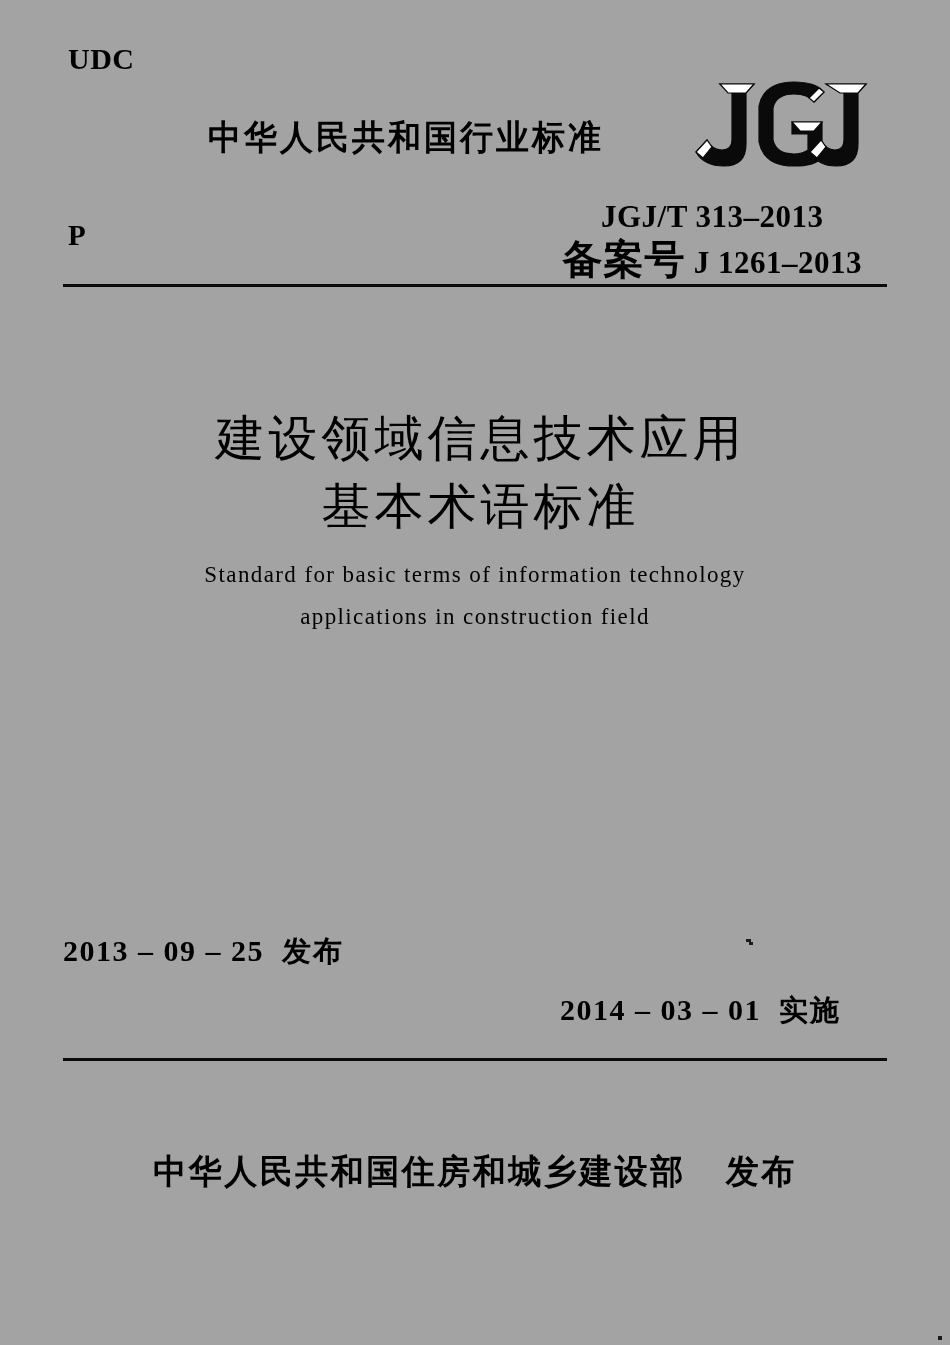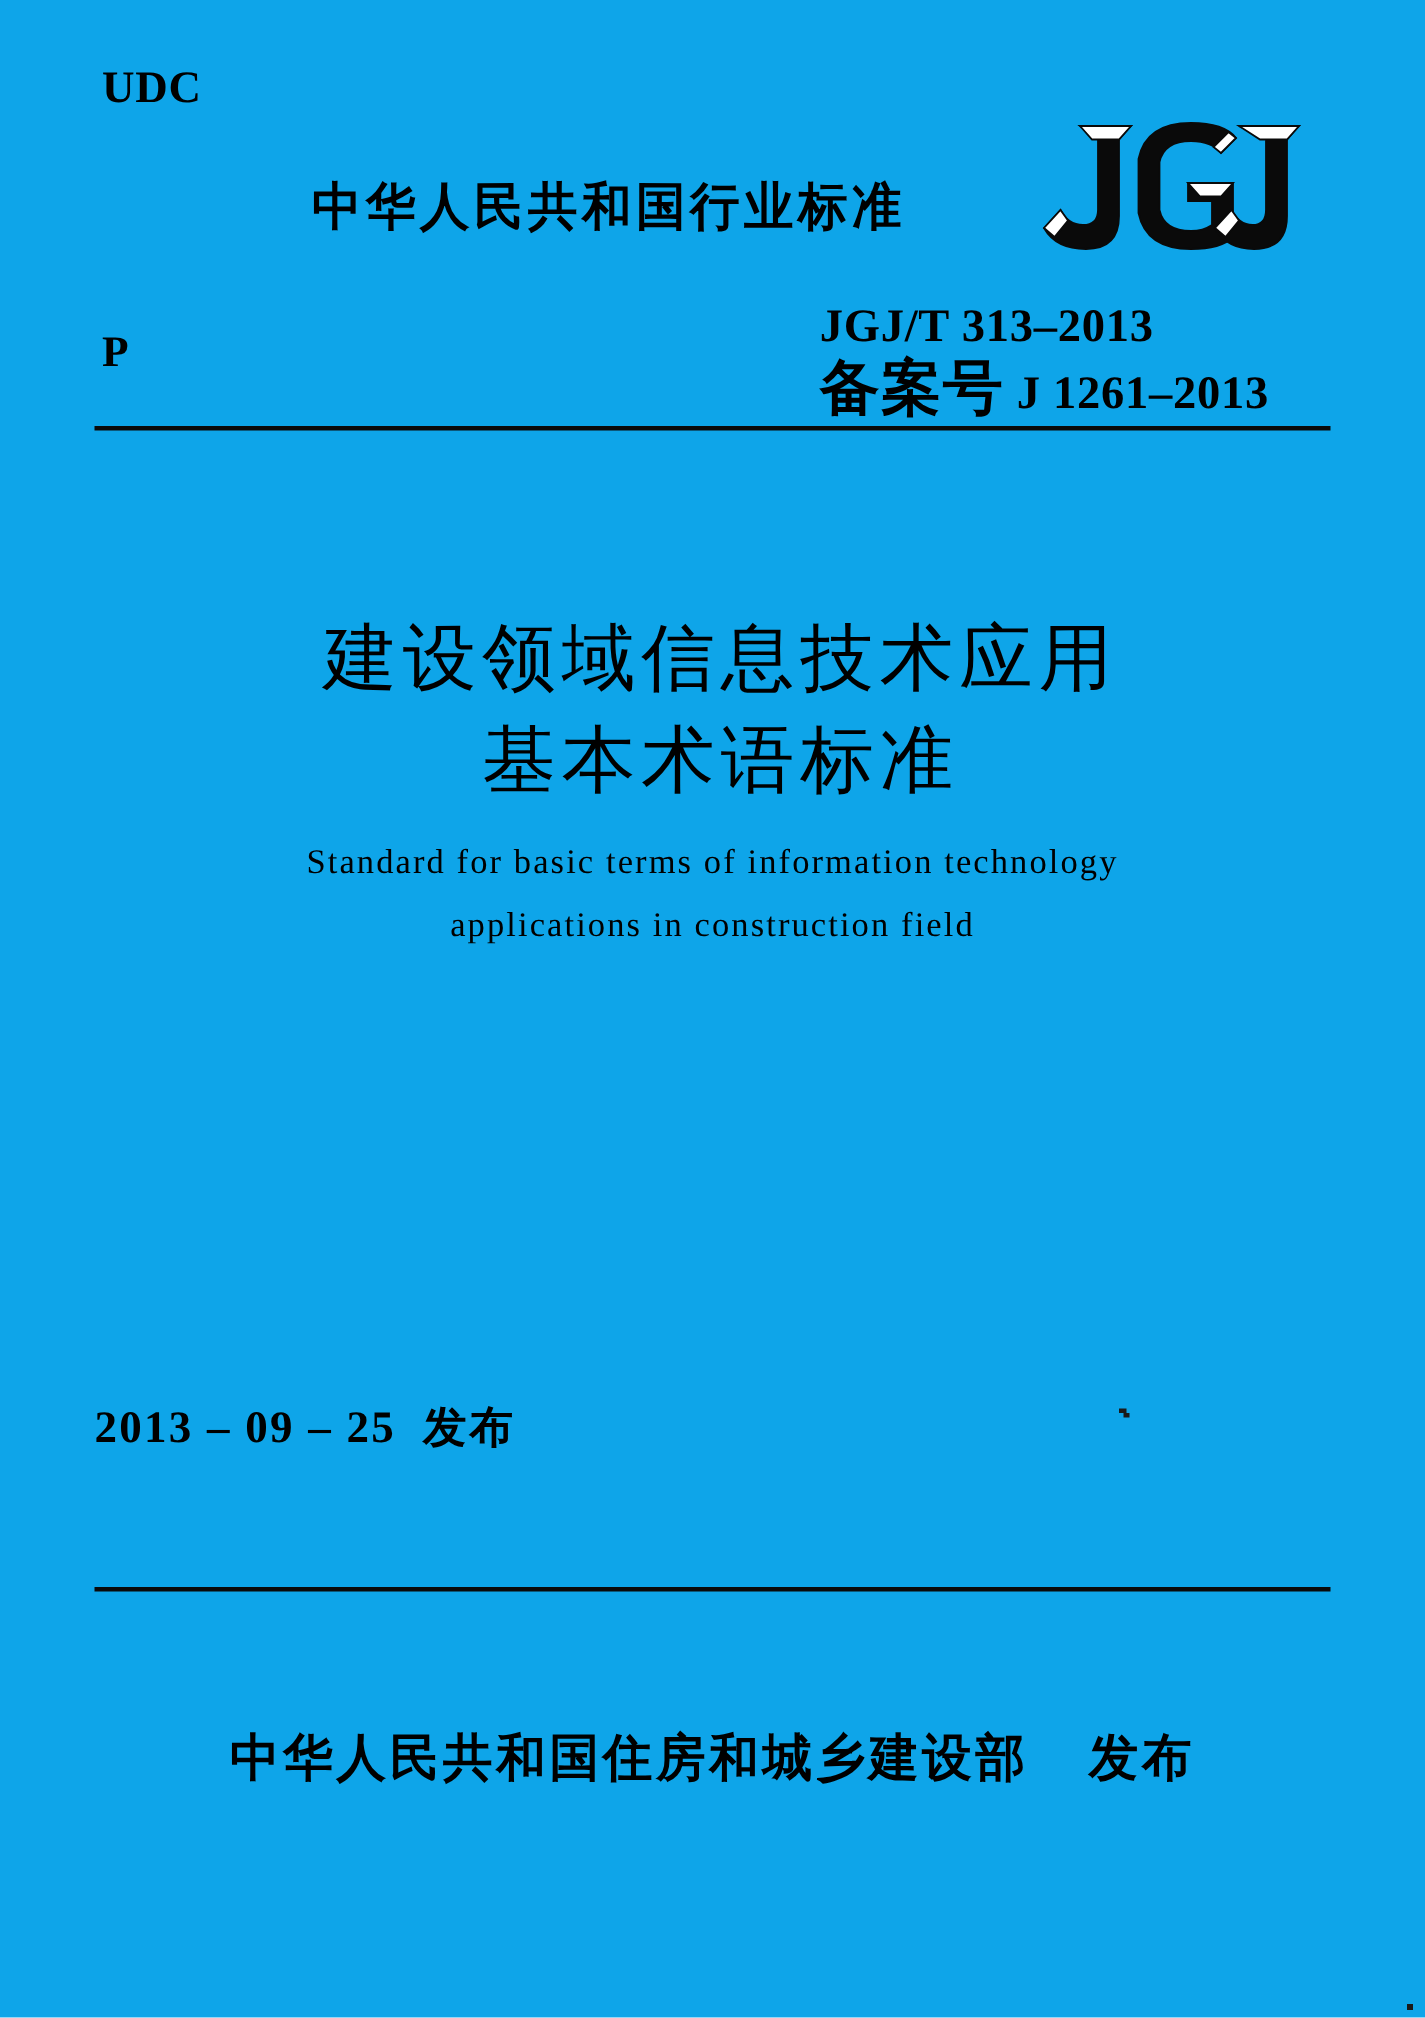--- a/index.html
+++ b/index.html
@@ -13,21 +13,21 @@
     position: relative;
     overflow: hidden;
     font-family: "Liberation Serif", serif;
     color: #000000;
     -webkit-font-smoothing: antialiased;
   }
 
   .page {
     position: absolute;
     inset: 0;
-    background: #0ea5e9;
+    background: #a3a3a3;
   }
 
   
   .abs { position: absolute; white-space: nowrap; }
 
   
   #udc {
     left: 68px;
     top: 42px;
     font-family: "Liberation Serif", serif;
@@ -61,23 +61,23 @@
   #jgj-logo {
     left: 676px;
     top: 78px;
     width: 200px;
     height: 100px;
   }
   #jgj-logo svg { display: block; }
 
   
   #std-no-block {
-    right: 104px;
+    right: 88px;
     top: 196px;
-    text-align: left;
+    text-align: center;
   }
   .std-line {
     font-family: "Liberation Serif", serif;
     font-weight: bold;
     font-size: 31px;
     letter-spacing: 0.5px;
     line-height: 42px;
     white-space: nowrap;
   }
   .std-line .cn {
@@ -220,20 +220,23 @@
 
   <div class="abs" id="title-en">
     <span class="eline">Standard for basic terms of information technology</span>
     <span class="eline">applications in construction field</span>
   </div>
 
   <div class="abs date-text" id="date-issue">
     <span>2013 – 09 – 25</span><span class="cnword">发布</span>
   </div>
 
+  <div class="abs date-text" id="date-effective">
+    <span>2014 – 03 – 01</span><span class="cnword">实施</span>
+  </div>
 
   <div class="rule" id="rule-bottom"></div>
 
   <div class="abs" id="publisher">
     <span>中华人民共和国住房和城乡建设部</span><span class="pub-verb">发布</span>
   </div>
 
   <div class="speck" id="speck-1"></div>
   <div class="speck" id="speck-2"></div>
   <div class="speck" id="speck-3"></div>

